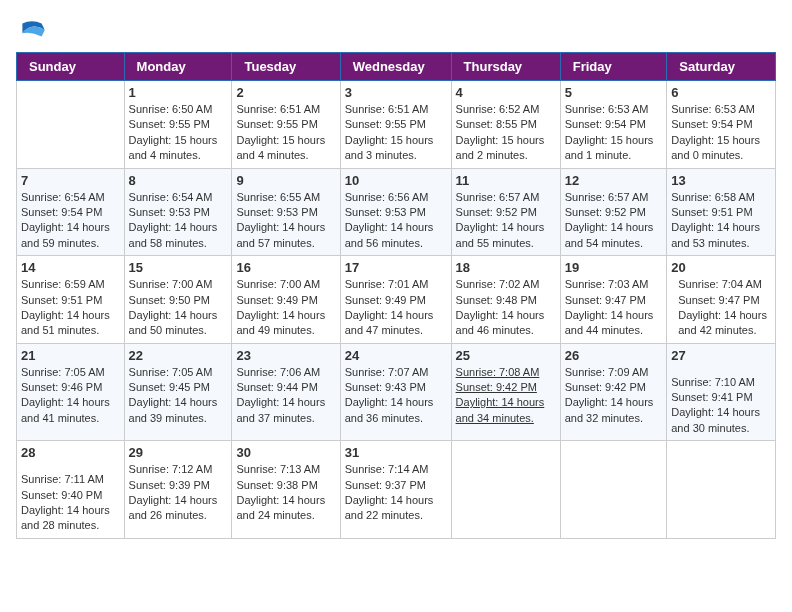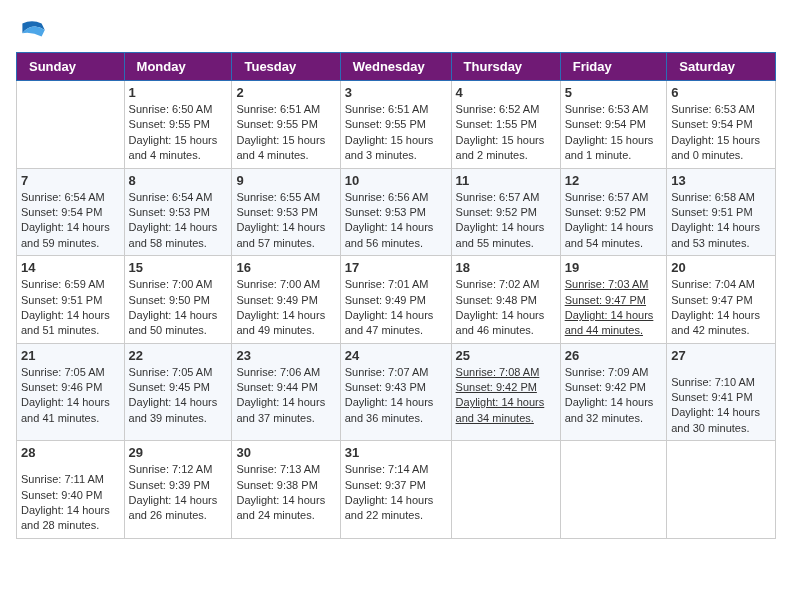--- a/index.html
+++ b/index.html
@@ -140,21 +140,21 @@
           </td>
           <td>
             <span class="day-num">3</span>
             <div class="day-info" style="white-space: pre-line;">Sunrise: 6:51 AM
 Sunset: 9:55 PM
 Daylight: 15 hours and 3 minutes.</div>
           </td>
           <td>
             <span class="day-num">4</span>
             <div class="day-info" style="white-space: pre-line;">Sunrise: 6:52 AM
-Sunset: 1:55 PM
+Sunset: 8:55 PM
 Daylight: 15 hours and 2 minutes.</div>
           </td>
           <td>
             <span class="day-num">5</span>
             <div class="day-info" style="white-space: pre-line;">Sunrise: 6:53 AM
 Sunset: 9:54 PM
 Daylight: 15 hours and 1 minute.</div>
           </td>
           <td>
             <span class="day-num">6</span>
@@ -233,27 +233,27 @@
 Daylight: 14 hours and 47 minutes.</div>
           </td>
           <td>
             <span class="day-num">18</span>
             <div class="day-info" style="white-space: pre-line;">Sunrise: 7:02 AM
 Sunset: 9:48 PM
 Daylight: 14 hours and 46 minutes.</div>
           </td>
           <td>
             <span class="day-num">19</span>
-            <div class="day-info" style="white-space: pre-line; text-decoration: underline;">Sunrise: 7:03 AM
+            <div class="day-info" style="white-space: pre-line;">Sunrise: 7:03 AM
 Sunset: 9:47 PM
 Daylight: 14 hours and 44 minutes.</div>
           </td>
           <td>
             <span class="day-num">20</span>
-            <div class="day-info" style="white-space: pre-line;">Sunrise: 7:04 AM
+            <div class="day-info" style="white-space: pre-line; margin-left: 7px;">Sunrise: 7:04 AM
 Sunset: 9:47 PM
 Daylight: 14 hours and 42 minutes.</div>
           </td>
         </tr>
         <tr>
           <td>
             <span class="day-num">21</span>
             <div class="day-info" style="white-space: pre-line;">Sunrise: 7:05 AM
 Sunset: 9:46 PM
 Daylight: 14 hours and 41 minutes.</div>

